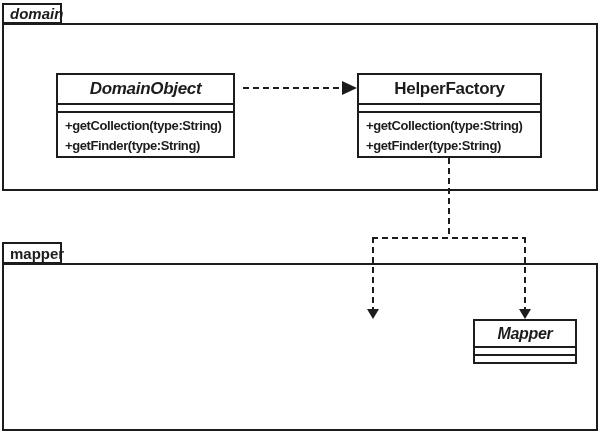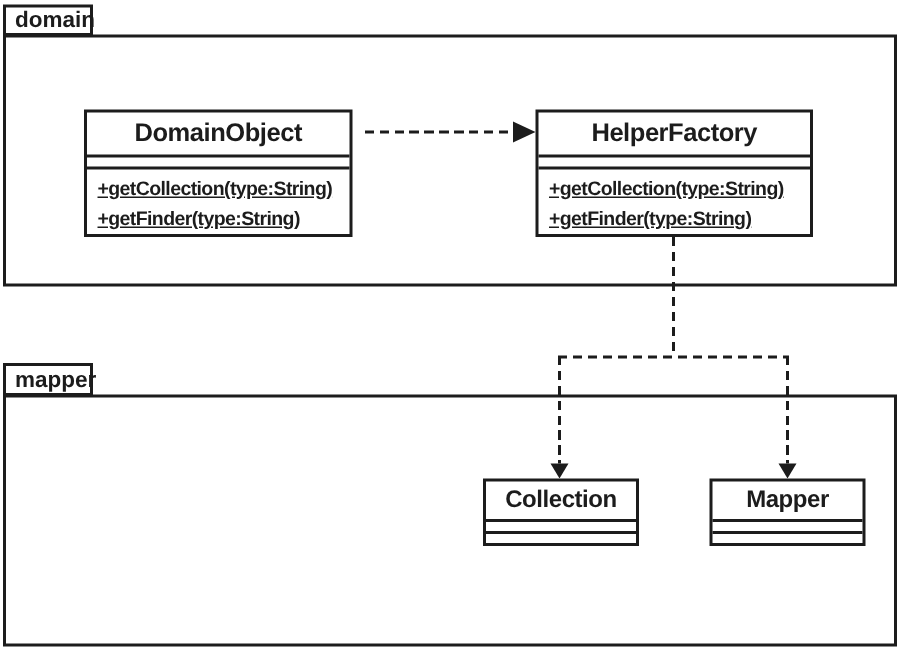--- a/index.html
+++ b/index.html
@@ -56,35 +56,34 @@
   .cls-title-sm {
     height: 25px;
     line-height: 25px;
     text-align: center;
     font-weight: bold;
     font-size: 16px;
     letter-spacing: -0.3px;
     white-space: nowrap;
     overflow: hidden;
   }
-  .italic { }
+  .italic { font-style: italic; }
   .cls-attrs { height: 8px; border-top: 2px solid var(--line); }
   .cls-empty { height: 8px; border-top: 2px solid var(--line); }
   .cls-methods {
     flex: 1;
     border-top: 2px solid var(--line);
     padding: 3px 0 0 7px;
     overflow: hidden;
   }
   .method {
     font-weight: bold;
     font-size: 13px;
     letter-spacing: -0.4px;
     line-height: 20px;
-    text-decoration: underline;
     white-space: nowrap;
   }
 
   
   .dash-h {
     position: absolute;
     height: 2px;
     background: repeating-linear-gradient(90deg, var(--line) 0 6px, transparent 6px 10px);
     z-index: 2;
   }
@@ -147,25 +146,20 @@
 
   <div class="cls" style="left:357px; top:73px; width:185px; height:85px;justify-content:space-between;">
     <div class="cls-title">HelperFactory</div>
     <div class="cls-attrs"></div>
     <div class="cls-methods">
       <div class="method">+getCollection(type:String)</div>
       <div class="method">+getFinder(type:String)</div>
     </div>
   </div>
 
-  <div class="cls" style="left:322px; top:319px; width:104px; height:45px;">
-    <div class="cls-title-sm italic">Collection</div>
-    <div class="cls-empty"></div>
-    <div class="cls-empty"></div>
-  </div>
 
   <div class="cls" style="left:473px; top:319px; width:104px; height:45px;">
     <div class="cls-title-sm italic">Mapper</div>
     <div class="cls-empty"></div>
     <div class="cls-empty"></div>
   </div>
 
 </div>
 
 </body></html>

